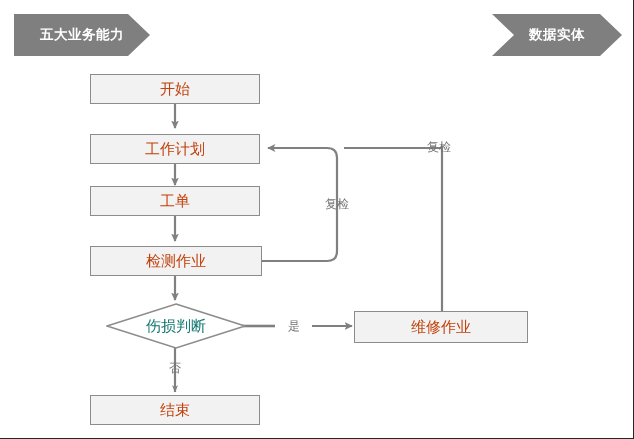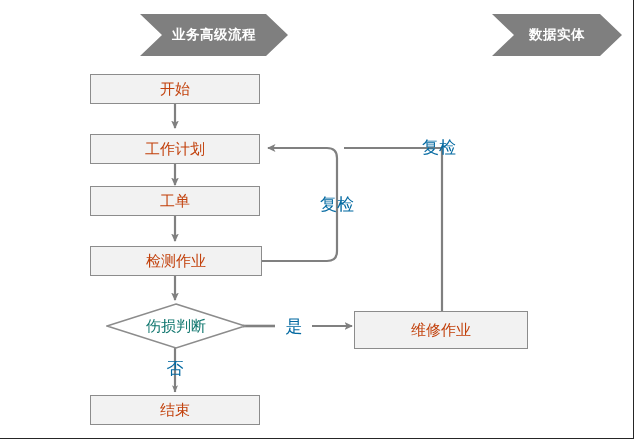--- a/index.html
+++ b/index.html
@@ -69,22 +69,22 @@
     border: 1px solid #8c8c8c;
     display: flex;
     align-items: center;
     justify-content: center;
     color: #c2410c;
     font-size: 15px;
     white-space: nowrap;
   }
   .edge-label {
     position: absolute;
-    color: #0369a1;
-    font-size: 17px;
+    color: #737373;
+    font-size: 12px;
     white-space: nowrap;
     display: flex;
     align-items: center;
     justify-content: center;
   }
   .diamond-label {
     position: absolute;
     color: #0f766e;
     font-size: 15px;
     white-space: nowrap;
@@ -101,22 +101,22 @@
     height: 439px;
     overflow: visible;
   }
 </style>
 </head>
 <body>
 
 <div id="screen">
 
   <div id="breadcrumb">
-    <div class="chev chev-grey chev-mid" style="left:140px; width:148px;">
-      <span>业务高级流程</span>
+    <div class="chev chev-grey chev-first" style="left:14px; width:136px;">
+      <span>五大业务能力</span>
     </div>
     <div class="chev chev-grey chev-mid" style="left:492px; width:130px;">
       <span>数据实体</span>
     </div>
   </div>
 
   <div id="flow">
 
     <svg class="wires" viewBox="0 0 634 439">
       <defs>
@@ -162,21 +162,21 @@
       <span>检测作业</span>
     </div>
 
     <svg style="position:absolute; left:106px; top:303px; width:140px; height:46px;" viewBox="0 0 140 46">
       <polygon points="70,1 139,23 70,45 1,23" fill="#ffffff" stroke="#8c8c8c" stroke-width="1.6"></polygon>
     </svg>
     <div class="diamond-label" style="left:106px; top:303px; width:140px; height:46px;">
       <span>伤损判断</span>
     </div>
 
-    <div class="node" style="left:354px; top:311px; width:174px; height:38px;">
+    <div class="node" style="left:354px; top:311px; width:174px; height:32px;">
       <span>维修作业</span>
     </div>
 
     <div class="node" style="left:90px; top:395px; width:170px; height:30px;">
       <span>结束</span>
     </div>
 
     <div class="edge-label" style="left:266px; top:315px; width:56px; height:22px;">
       <span>是</span>
     </div>

